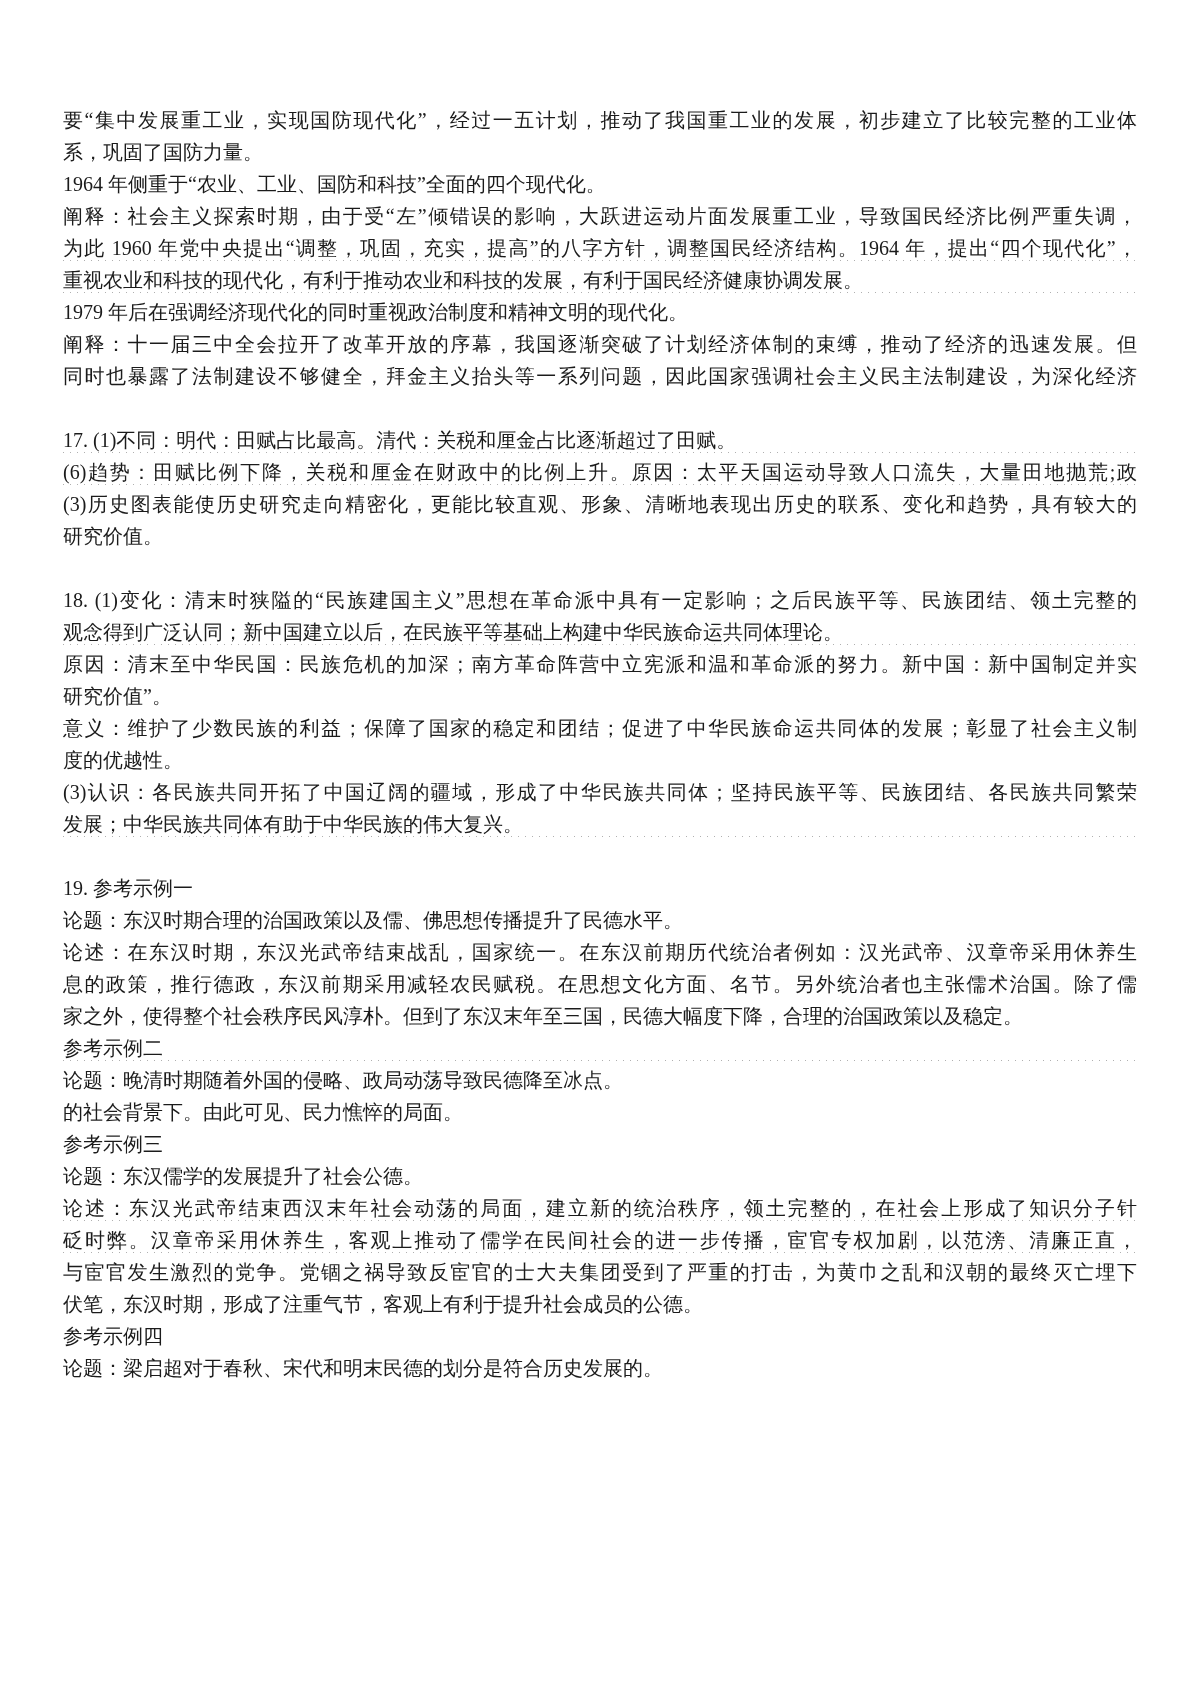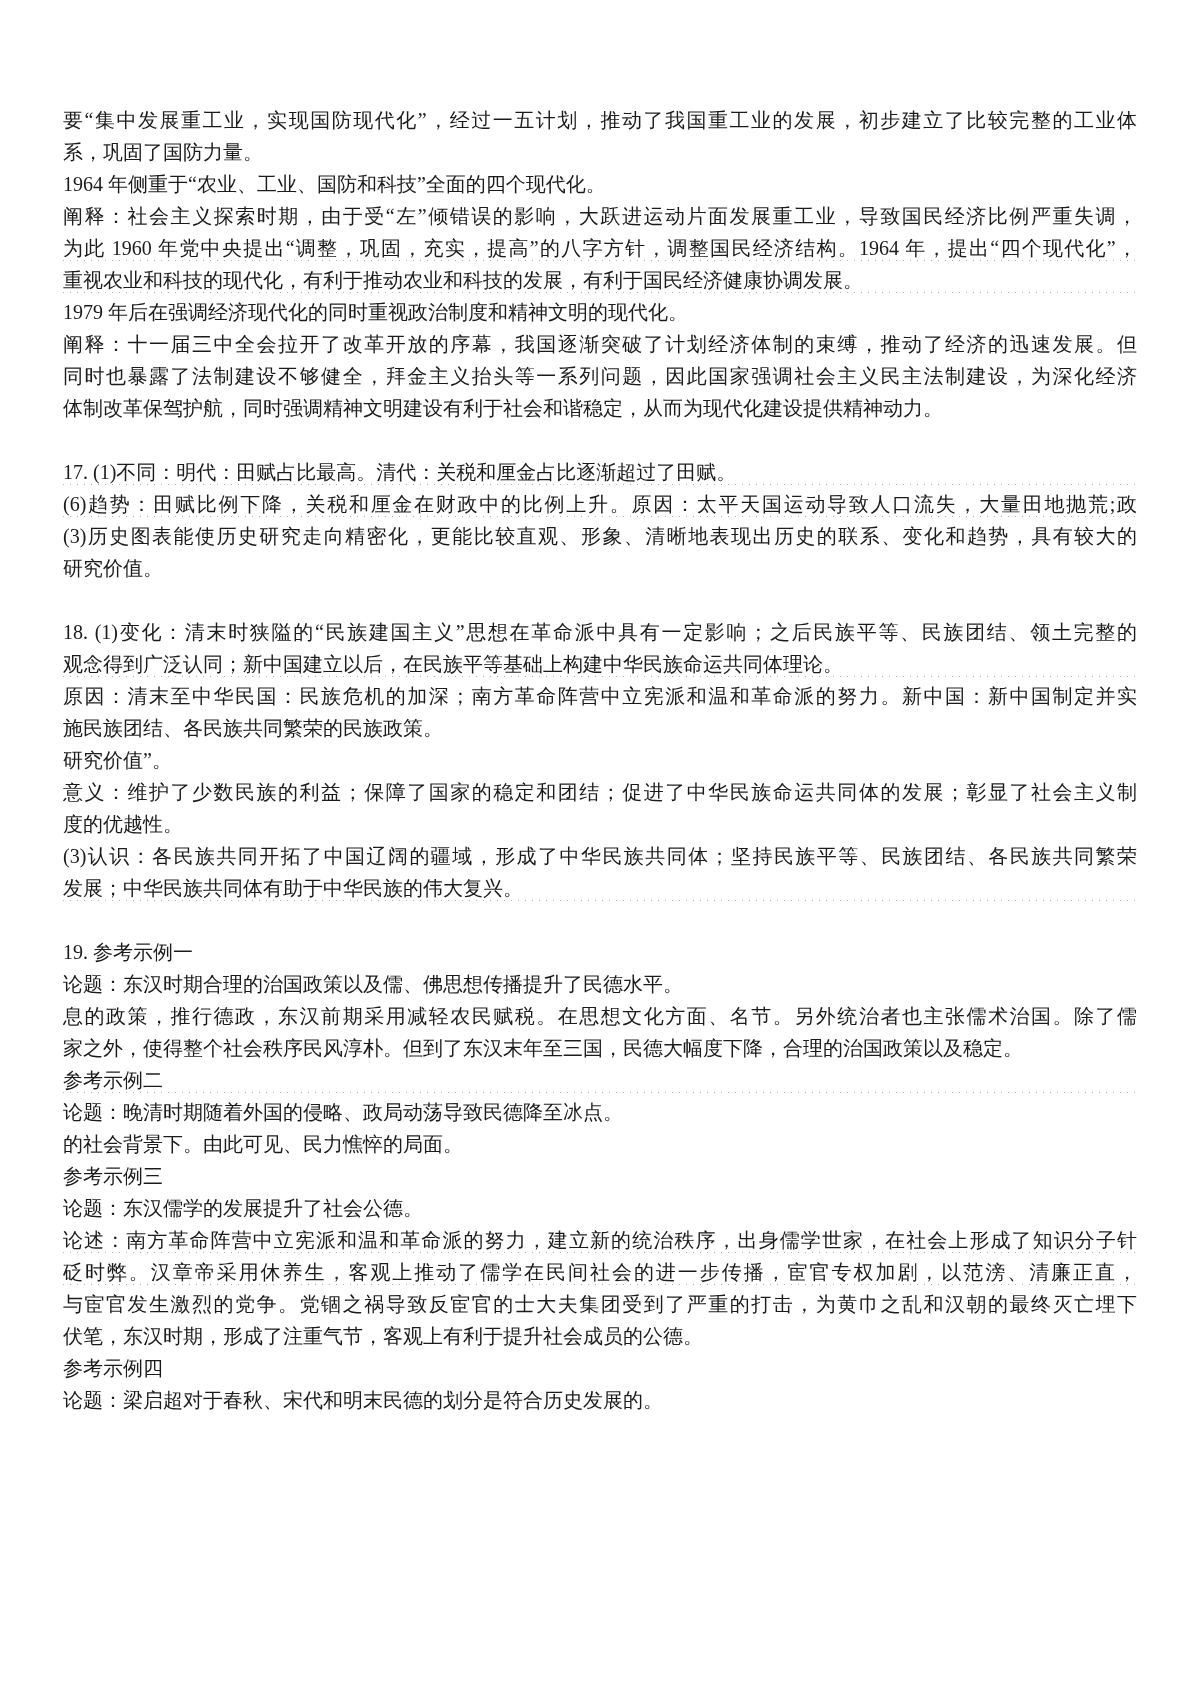--- a/index.html
+++ b/index.html
@@ -61,46 +61,45 @@
   <div class="content">
       <div class="line j">要“集中发展重工业，实现国防现代化”，经过一五计划，推动了我国重工业的发展，初步建立了比较完整的工业体</div>
       <div class="line">系，巩固了国防力量。</div>
       <div class="line">1964 年侧重于“农业、工业、国防和科技”全面的四个现代化。</div>
       <div class="line j">阐释：社会主义探索时期，由于受“左”倾错误的影响，大跃进运动片面发展重工业，导致国民经济比例严重失调，</div>
       <div class="line dotted j">为此 1960 年党中央提出“调整，巩固，充实，提高”的八字方针，调整国民经济结构。1964 年，提出“四个现代化”，</div>
       <div class="line dotted">重视农业和科技的现代化，有利于推动农业和科技的发展，有利于国民经济健康协调发展。</div>
       <div class="line">1979 年后在强调经济现代化的同时重视政治制度和精神文明的现代化。</div>
       <div class="line j">阐释：十一届三中全会拉开了改革开放的序幕，我国逐渐突破了计划经济体制的束缚，推动了经济的迅速发展。但</div>
       <div class="line j">同时也暴露了法制建设不够健全，拜金主义抬头等一系列问题，因此国家强调社会主义民主法制建设，为深化经济</div>
-      <div class="line">体制改革保驾护航，同时强调精神文明建设有利于社会和谐稳定，从而为现代化建设提供精神动力。</div>
       <div class="line" style="visibility: hidden;">&nbsp;</div>
       <div class="line dotted">17. (1)不同：明代：田赋占比最高。清代：关税和厘金占比逐渐超过了田赋。</div>
       <div class="line dotted j">(6)趋势：田赋比例下降，关税和厘金在财政中的比例上升。原因：太平天国运动导致人口流失，大量田地抛荒;政</div>
       <div class="line j">(3)历史图表能使历史研究走向精密化，更能比较直观、形象、清晰地表现出历史的联系、变化和趋势，具有较大的</div>
       <div class="line">研究价值。</div>
       <div class="line" style="visibility: hidden;">&nbsp;</div>
       <div class="line j">18. (1)变化：清末时狭隘的“民族建国主义”思想在革命派中具有一定影响；之后民族平等、民族团结、领土完整的</div>
       <div class="line dotted">观念得到广泛认同；新中国建立以后，在民族平等基础上构建中华民族命运共同体理论。</div>
       <div class="line j">原因：清末至中华民国：民族危机的加深；南方革命阵营中立宪派和温和革命派的努力。新中国：新中国制定并实</div>
-      <div class="line">施民族团结、各民族共同繁荣的民族政策。</div>
       <div class="line">研究价值”。</div>
       <div class="line j">意义：维护了少数民族的利益；保障了国家的稳定和团结；促进了中华民族命运共同体的发展；彰显了社会主义制</div>
       <div class="line">度的优越性。</div>
       <div class="line j">(3)认识：各民族共同开拓了中国辽阔的疆域，形成了中华民族共同体；坚持民族平等、民族团结、各民族共同繁荣</div>
       <div class="line dotted">发展；中华民族共同体有助于中华民族的伟大复兴。</div>
       <div class="line" style="visibility: hidden;">&nbsp;</div>
       <div class="line">19. 参考示例一</div>
       <div class="line">论题：东汉时期合理的治国政策以及儒、佛思想传播提升了民德水平。</div>
+      <div class="line j">论述：在东汉时期，东汉光武帝结束战乱，国家统一。在东汉前期历代统治者例如：汉光武帝、汉章帝采用休养生</div>
       <div class="line j">息的政策，推行德政，东汉前期采用减轻农民赋税。在思想文化方面、名节。另外统治者也主张儒术治国。除了儒</div>
       <div class="line">家之外，使得整个社会秩序民风淳朴。但到了东汉末年至三国，民德大幅度下降，合理的治国政策以及稳定。</div>
       <div class="line dotted">参考示例二</div>
       <div class="line">论题：晚清时期随着外国的侵略、政局动荡导致民德降至冰点。</div>
       <div class="line">的社会背景下。由此可见、民力憔悴的局面。</div>
       <div class="line">参考示例三</div>
       <div class="line">论题：东汉儒学的发展提升了社会公德。</div>
-      <div class="line dotted j">论述：南方革命阵营中立宪派和温和革命派的努力，建立新的统治秩序，出身儒学世家，在社会上形成了知识分子针</div>
+      <div class="line dotted j">论述：东汉光武帝结束西汉末年社会动荡的局面，建立新的统治秩序，领土完整的，在社会上形成了知识分子针</div>
       <div class="line dotted j">砭时弊。汉章帝采用休养生，客观上推动了儒学在民间社会的进一步传播，宦官专权加剧，以范滂、清廉正直，</div>
       <div class="line j">与宦官发生激烈的党争。党锢之祸导致反宦官的士大夫集团受到了严重的打击，为黄巾之乱和汉朝的最终灭亡埋下</div>
       <div class="line">伏笔，东汉时期，形成了注重气节，客观上有利于提升社会成员的公德。</div>
       <div class="line">参考示例四</div>
       <div class="line">论题：梁启超对于春秋、宋代和明末民德的划分是符合历史发展的。</div>
     </div>
 </div>
 
 </body></html>

